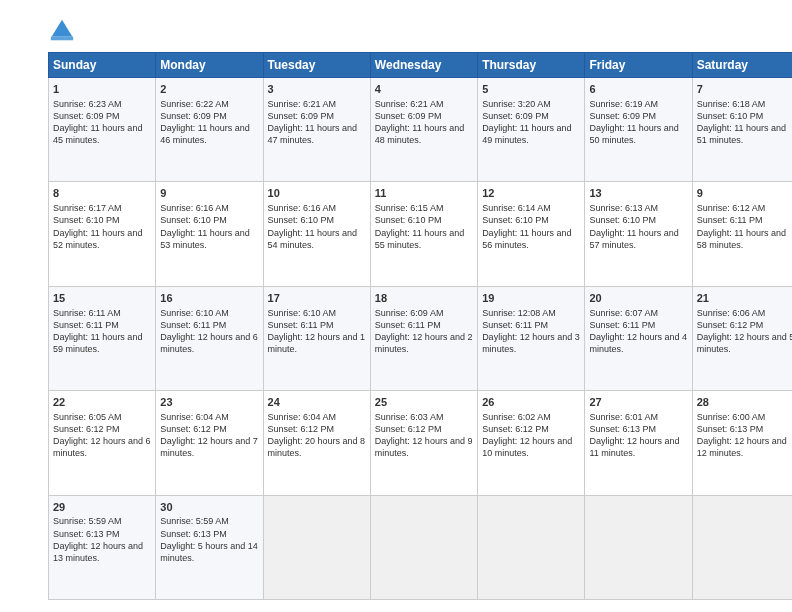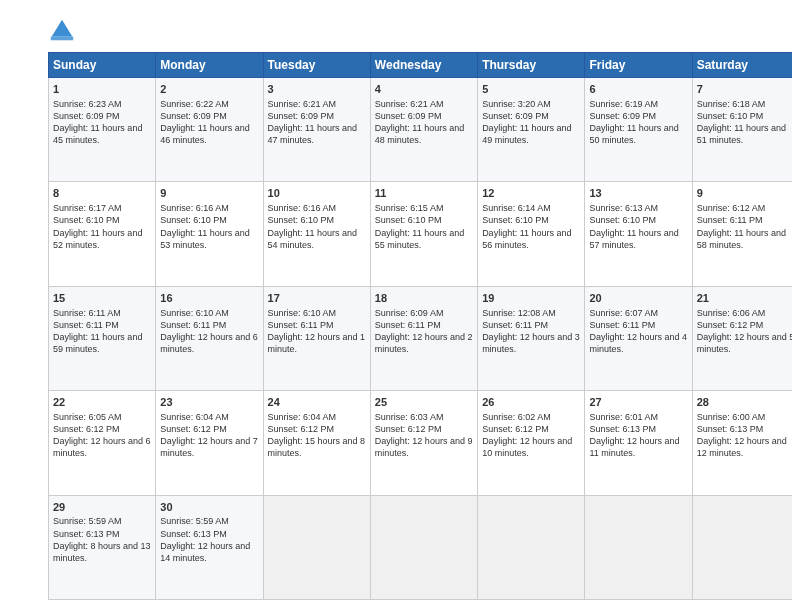--- a/index.html
+++ b/index.html
@@ -154,29 +154,29 @@
           <td><span class="day-num">16</span><span>Sunrise: 6:10 AM</span><br><span>Sunset: 6:11 PM</span><br><span>Daylight: 12 hours and 6 minutes.</span></td>
           <td><span class="day-num">17</span><span>Sunrise: 6:10 AM</span><br><span>Sunset: 6:11 PM</span><br><span>Daylight: 12 hours and 1 minute.</span></td>
           <td><span class="day-num">18</span><span>Sunrise: 6:09 AM</span><br><span>Sunset: 6:11 PM</span><br><span>Daylight: 12 hours and 2 minutes.</span></td>
           <td><span class="day-num">19</span><span>Sunrise: 12:08 AM</span><br><span>Sunset: 6:11 PM</span><br><span>Daylight: 12 hours and 3 minutes.</span></td>
           <td><span class="day-num">20</span><span>Sunrise: 6:07 AM</span><br><span>Sunset: 6:11 PM</span><br><span>Daylight: 12 hours and 4 minutes.</span></td>
           <td><span class="day-num">21</span><span>Sunrise: 6:06 AM</span><br><span>Sunset: 6:12 PM</span><br><span>Daylight: 12 hours and 5 minutes.</span></td>
         </tr>
         <tr>
           <td><span class="day-num">22</span><span>Sunrise: 6:05 AM</span><br><span>Sunset: 6:12 PM</span><br><span>Daylight: 12 hours and 6 minutes.</span></td>
           <td><span class="day-num">23</span><span>Sunrise: 6:04 AM</span><br><span>Sunset: 6:12 PM</span><br><span>Daylight: 12 hours and 7 minutes.</span></td>
-          <td><span class="day-num">24</span><span>Sunrise: 6:04 AM</span><br><span>Sunset: 6:12 PM</span><br><span>Daylight: 15 hours and 8 minutes.</span></td>
+          <td><span class="day-num">24</span><span>Sunrise: 6:04 AM</span><br><span>Sunset: 6:12 PM</span><br><span>Daylight: 20 hours and 8 minutes.</span></td>
           <td><span class="day-num">25</span><span>Sunrise: 6:03 AM</span><br><span>Sunset: 6:12 PM</span><br><span>Daylight: 12 hours and 9 minutes.</span></td>
           <td><span class="day-num">26</span><span>Sunrise: 6:02 AM</span><br><span>Sunset: 6:12 PM</span><br><span>Daylight: 12 hours and 10 minutes.</span></td>
           <td><span class="day-num">27</span><span>Sunrise: 6:01 AM</span><br><span>Sunset: 6:13 PM</span><br><span>Daylight: 12 hours and 11 minutes.</span></td>
           <td><span class="day-num">28</span><span>Sunrise: 6:00 AM</span><br><span>Sunset: 6:13 PM</span><br><span>Daylight: 12 hours and 12 minutes.</span></td>
         </tr>
         <tr>
-          <td><span class="day-num">29</span><span>Sunrise: 5:59 AM</span><br><span>Sunset: 6:13 PM</span><br><span>Daylight: 8 hours and 13 minutes.</span></td>
-          <td><span class="day-num">30</span><span>Sunrise: 5:59 AM</span><br><span>Sunset: 6:13 PM</span><br><span>Daylight: 12 hours and 14 minutes.</span></td>
+          <td><span class="day-num">29</span><span>Sunrise: 5:59 AM</span><br><span>Sunset: 6:13 PM</span><br><span>Daylight: 12 hours and 13 minutes.</span></td>
+          <td><span class="day-num">30</span><span>Sunrise: 5:59 AM</span><br><span>Sunset: 6:13 PM</span><br><span>Daylight: 5 hours and 14 minutes.</span></td>
           <td class="empty-cell"></td>
           <td class="empty-cell"></td>
           <td class="empty-cell"></td>
           <td class="empty-cell"></td>
           <td class="empty-cell"></td>
         </tr>
       </tbody>
   </table>
 </div>
 

